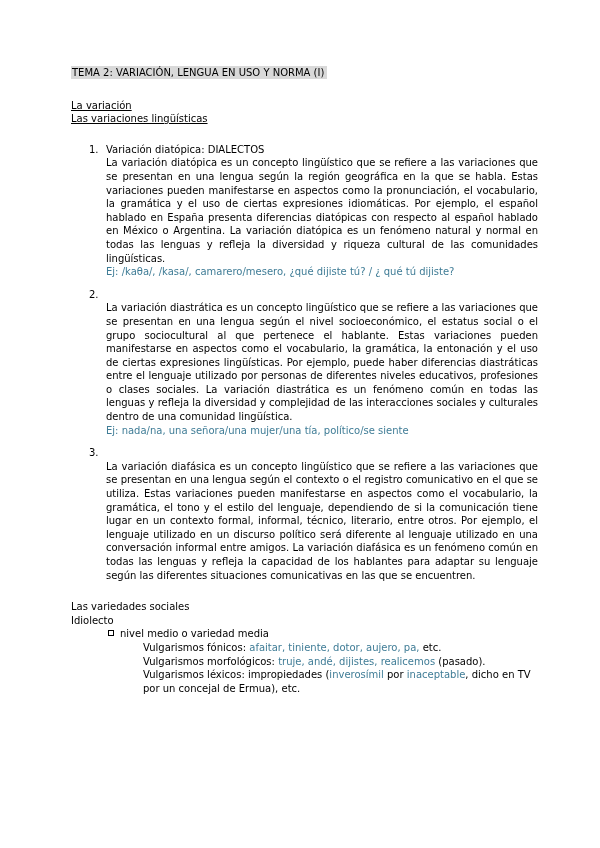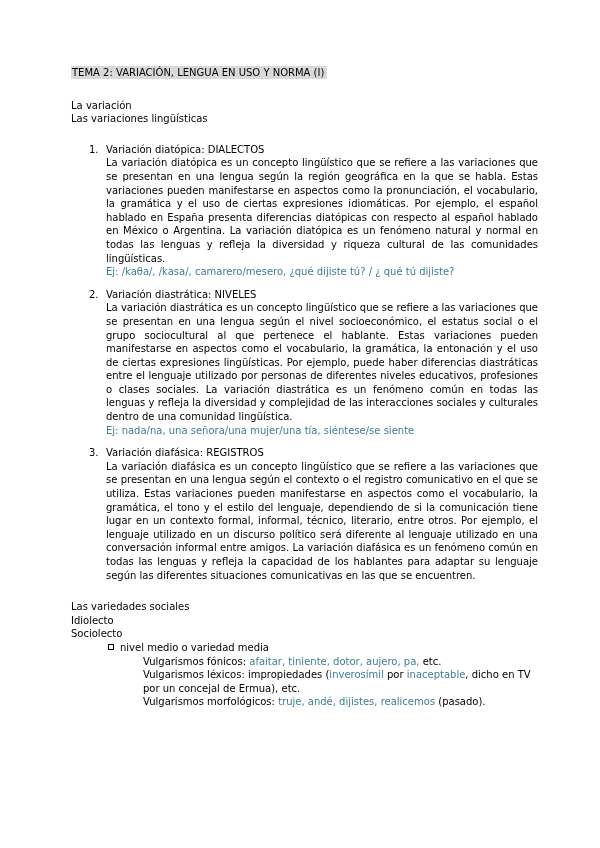--- a/index.html
+++ b/index.html
@@ -10,21 +10,21 @@
     box-sizing:border-box;
     padding:66px 62px 0 71px;
     font-family:"DejaVu Sans","Liberation Sans",sans-serif;
     font-size:10px;
     line-height:13.6px;
     color:#000000;
     overflow:hidden;
   }
   .title-row { margin-bottom:19px; }
   .title-highlight { background:#D9D9D9; padding:1px 3px 1px 1px; }
-  .intro-block { margin-bottom:17px; }
+  .intro-block { margin-bottom:17px;text-decoration:underline; }
   .section { margin-bottom:9px; }
   .sec-head { display:flex; padding-left:18px; }
   .sec-num { width:17px; flex:none; }
   .sec-body { margin-left:35px; text-align:justify; }
   .example { margin-left:35px; color:#3F7C96; }
   .social-block { margin-top:18px; }
   .bullet-line { padding-left:37px; }
   .sq {
     display:inline-block; width:4px; height:4px;
     border:1px solid #000; margin-right:6px;
@@ -53,41 +53,38 @@
       <span class="sec-num">1.</span>
       <span>Variación diatópica: DIALECTOS</span>
     </div>
     <div class="sec-body">La variación diatópica es un concepto lingüístico que se refiere a las variaciones que se presentan en una lengua según la región geográfica en la que se habla. Estas variaciones pueden manifestarse en aspectos como la pronunciación, el vocabulario, la gramática y el uso de ciertas expresiones idiomáticas. Por ejemplo, el español hablado en España presenta diferencias diatópicas con respecto al español hablado en México o Argentina. La variación diatópica es un fenómeno natural y normal en todas las lenguas y refleja la diversidad y riqueza cultural de las comunidades lingüísticas.</div>
     <div class="example">Ej: /kaθa/, /kasa/, camarero/mesero, ¿qué dijiste tú? / ¿ qué tú dijiste?</div>
   </div>
 
   <div class="section">
     <div class="sec-head">
       <span class="sec-num">2.</span>
-      <span>Variación diastrática: NIVELES</span>
     </div>
     <div class="sec-body">La variación diastrática es un concepto lingüístico que se refiere a las variaciones que se presentan en una lengua según el nivel socioeconómico, el estatus social o el grupo sociocultural al que pertenece el hablante. Estas variaciones pueden manifestarse en aspectos como el vocabulario, la gramática, la entonación y el uso de ciertas expresiones lingüísticas. Por ejemplo, puede haber diferencias diastráticas entre el lenguaje utilizado por personas de diferentes niveles educativos, profesiones o clases sociales. La variación diastrática es un fenómeno común en todas las lenguas y refleja la diversidad y complejidad de las interacciones sociales y culturales dentro de una comunidad lingüística.</div>
-    <div class="example">Ej: nada/na, una señora/una mujer/una tía, siéntese/se siente</div>
+    <div class="example">Ej: nada/na, una señora/una mujer/una tía, político/se siente</div>
   </div>
 
   <div class="section">
     <div class="sec-head">
       <span class="sec-num">3.</span>
-      <span>Variación diafásica: REGISTROS</span>
     </div>
     <div class="sec-body">La variación diafásica es un concepto lingüístico que se refiere a las variaciones que se presentan en una lengua según el contexto o el registro comunicativo en el que se utiliza. Estas variaciones pueden manifestarse en aspectos como el vocabulario, la gramática, el tono y el estilo del lenguaje, dependiendo de si la comunicación tiene lugar en un contexto formal, informal, técnico, literario, entre otros. Por ejemplo, el lenguaje utilizado en un discurso político será diferente al lenguaje utilizado en una conversación informal entre amigos. La variación diafásica es un fenómeno común en todas las lenguas y refleja la capacidad de los hablantes para adaptar su lenguaje según las diferentes situaciones comunicativas en las que se encuentren.</div>
   </div>
 
   <div class="social-block">
     <div>Las variedades sociales</div>
     <div>Idiolecto</div>
-    <div>Sociolecto</div>
 
     <div class="bullet-line"><span class="sq"></span><span>nivel medio o variedad media</span></div>
 
     <div class="vulg-line"><span class="vk">Vulgarismos fónicos:</span> <span class="ve">afaitar, tiniente, dotor, aujero, pa,</span> <span class="vk">etc.</span></div>
 
+    <div class="vulg-line"><span class="vk">Vulgarismos morfológicos:</span> <span class="ve">truje, andé, dijistes, realicemos</span> <span class="vk">(pasado).</span></div>
+
     <div class="vulg-line"><span class="vk">Vulgarismos léxicos:</span> <span class="vk">impropiedades (</span><span class="ve">inverosímil</span><span class="vk"> por </span><span class="ve">inaceptable</span><span class="vk">, dicho en TV por un concejal de Ermua), etc.</span></div>
-
-    <div class="vulg-line"><span class="vk">Vulgarismos morfológicos:</span> <span class="ve">truje, andé, dijistes, realicemos</span> <span class="vk">(pasado).</span></div>
   </div>
 
 </div>
 
 </body></html>

